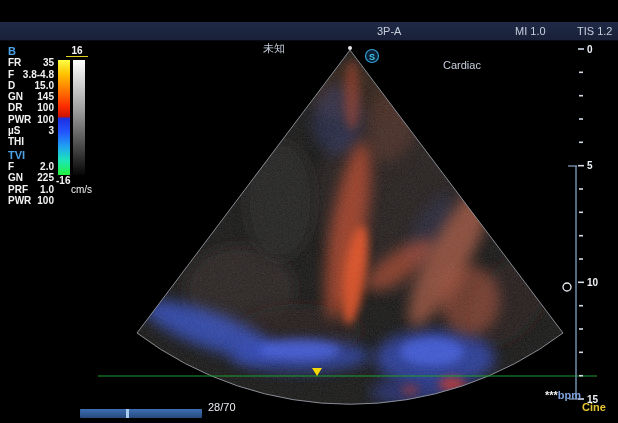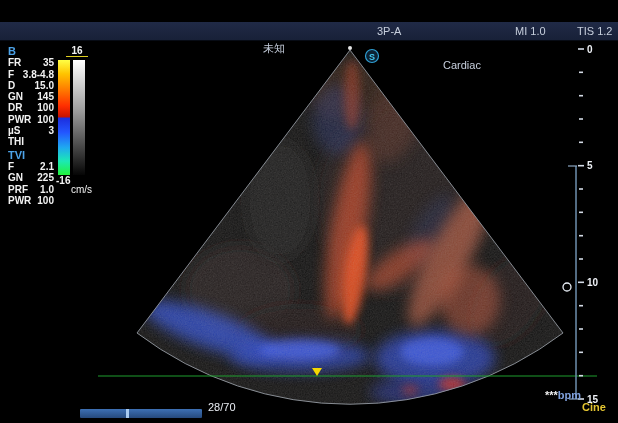--- a/index.html
+++ b/index.html
@@ -184,21 +184,21 @@
       <span class="pvalue">3</span>
       </div>
     <div class="prow">
       <span class="plabel">THI</span>
       <span class="pvalue"></span>
       </div>
     <div class="gap"></div>
     <div class="ptitle">TVI</div>
     <div class="prow">
       <span class="plabel">F</span>
-      <span class="pvalue">2.1</span>
+      <span class="pvalue">2.0</span>
       </div>
     <div class="prow">
       <span class="plabel">GN</span>
       <span class="pvalue">225</span>
       </div>
     <div class="prow">
       <span class="plabel">PRF</span>
       <span class="pvalue">1.0</span>
       </div>
     <div class="prow">

